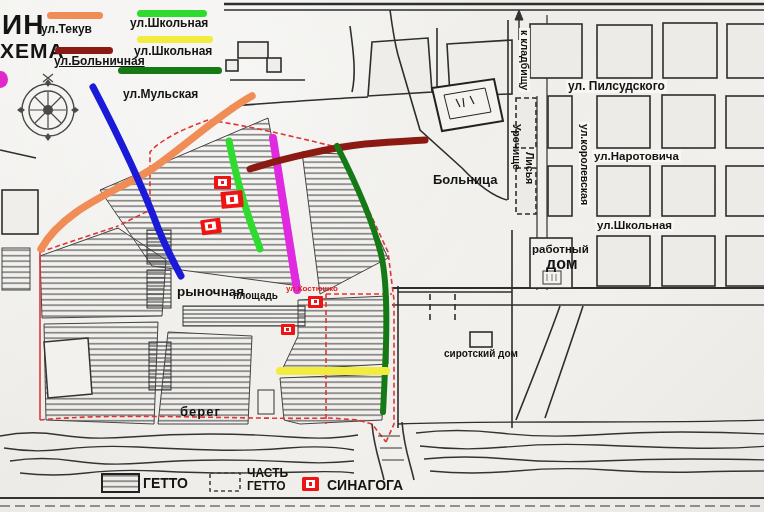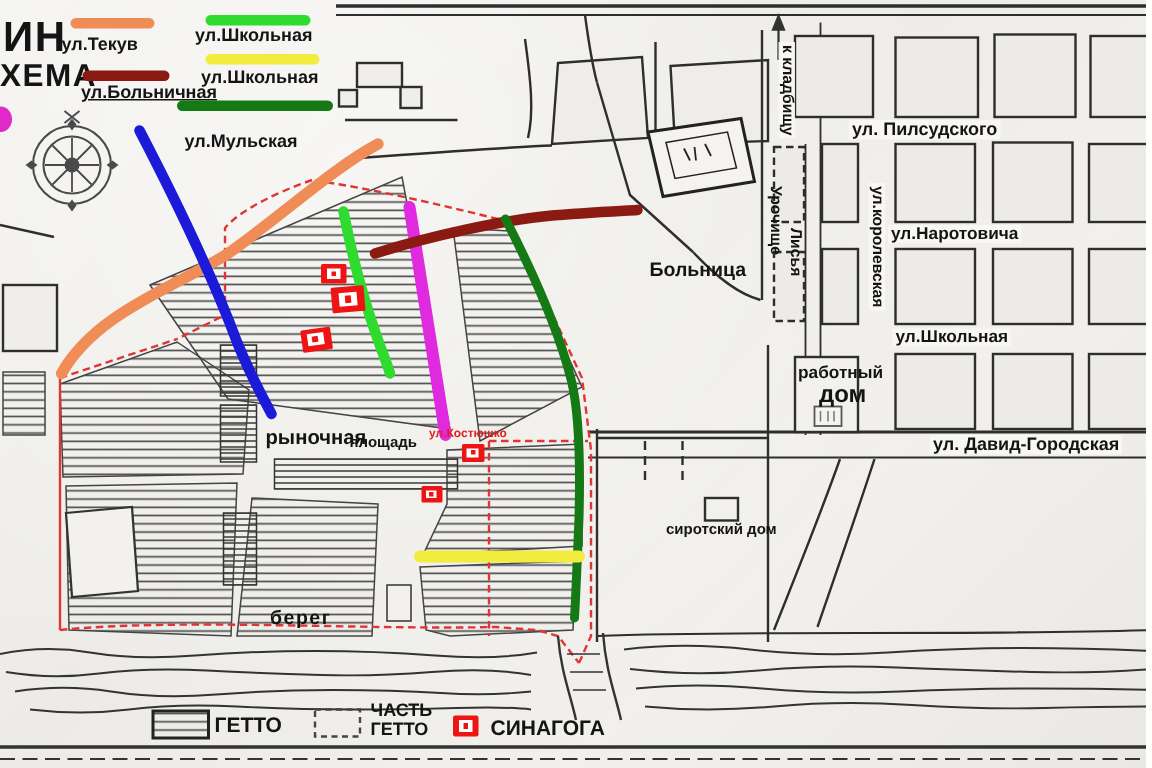--- a/index.html
+++ b/index.html
@@ -255,21 +255,20 @@
 
   <div class="lbl vert onroad" style="left:530px;top:28px;font-size:10.5px;">к кладбищу</div>
   <div class="lbl onroad" style="left:566px;top:80px;font-size:12px;">ул. Пилсудского</div>
   <div class="lbl vert" style="left:522px;top:124px;font-size:10.5px;">Урочище</div>
   <div class="lbl vert" style="left:535px;top:152px;font-size:10.5px;">Лисья</div>
   <div class="lbl vert onroad" style="left:590px;top:122px;font-size:10.5px;">ул.королевская</div>
   <div class="lbl onroad" style="left:592px;top:150px;font-size:11.5px;">ул.Наротовича</div>
   <div class="lbl onroad" style="left:595px;top:219px;font-size:11.5px;">ул.Школьная</div>
   <div class="lbl" style="left:532px;top:243px;font-size:11.5px;">работный</div>
   <div class="lbl" style="left:546px;top:256px;font-size:16px;">дом</div>
-  <div class="lbl onroad" style="left:620px;top:290px;font-size:12px;">ул. Давид-Городская</div>
   <div class="lbl" style="left:444px;top:349px;font-size:10px;">сиротский дом</div>
   <div class="lbl" style="left:433px;top:152px;font-size:13px;margin-top:21px;">Больница</div>
   <div class="lbl" style="left:177px;top:285px;font-size:13.5px;">рыночная</div>
   <div class="lbl" style="left:233px;top:291px;font-size:10px;">площадь</div>
   <div class="lbl red-lbl" style="left:286px;top:285px;font-size:8px;">ул.Костюшко</div>
   <div class="lbl" style="left:180px;top:405px;font-size:13px;letter-spacing:1px;">берег</div>
 
   <div class="lbl" style="left:143px;top:476px;font-size:14px;">ГЕТТО</div>
   <div class="lbl" style="left:247px;top:467px;font-size:12px;">ЧАСТЬ</div>
   <div class="lbl" style="left:247px;top:480px;font-size:12px;">ГЕТТО</div>

